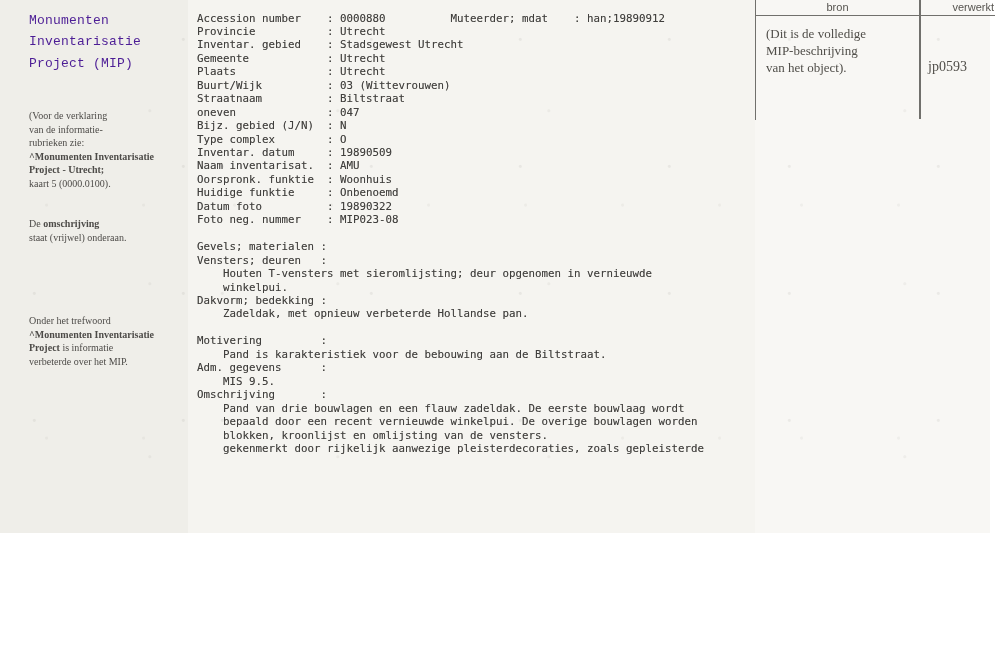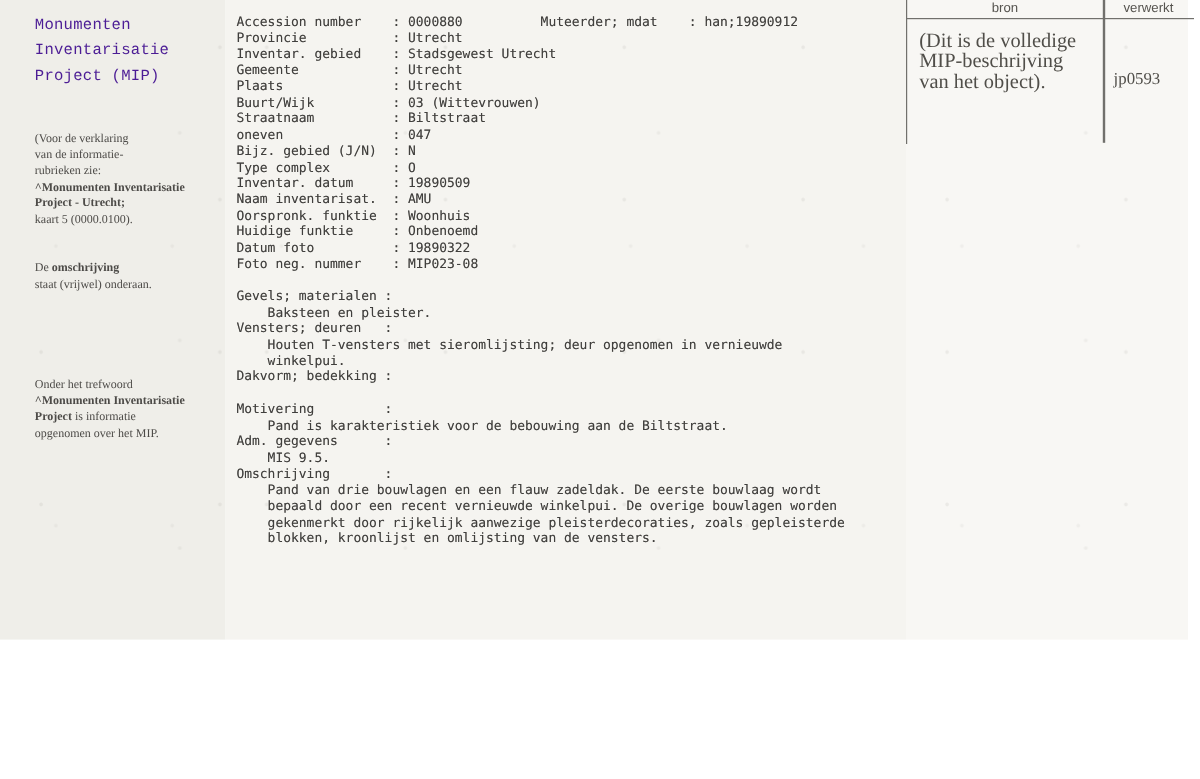--- a/index.html
+++ b/index.html
@@ -56,24 +56,24 @@
   .tline { background: #71706c; }
   .vline1 { left: 754.5px; top: 0; width: 1.5px; height: 120px; }
   .vline2 { left: 919px;   top: 0; width: 1.5px; height: 119px; }
   .hline  { left: 754.5px; top: 14.5px; width: 240px; height: 1.5px; }
   .th {
     top: 1px; text-align: center;
     font-family: "Liberation Sans", sans-serif;
     font-size: 11px; color: #56544f;
   }
   .th-bron { left: 756px; width: 163px; }
-  .th-verwerkt { left: 920px; width: 74px; }
+  .th-verwerkt { left: 920px; width: 74px; text-align: right; }
   .cell-bron {
     left: 766px; top: 25px; width: 150px;
-    font-size: 17px; line-height: 17px; color: #504e49;
+    font-size: 13px; line-height: 17px; color: #504e49;
   }
   .cell-verwerkt {
     left: 928px; top: 59px;
     font-size: 14px; color: #504e49;
   }
 </style>
 </head>
 <body>
 
 <div>
@@ -104,21 +104,21 @@
       </div>
       <div>staat (vrijwel) onderaan.</div>
     </div>
 
     <div class="abs note note-trefwoord">
       <div>Onder het trefwoord</div>
       <div class="b">^Monumenten Inventarisatie</div>
       <div>
         <span class="b">Project</span><span> is informatie</span>
       </div>
-      <div>opgenomen over het MIP.</div>
+      <div>verbeterde over het MIP.</div>
     </div>
   </aside>
 
   <main class="abs record">
       <div class="mline">Accession number    : 0000880          Muteerder; mdat    : han;19890912</div>
       <div class="mline">Provincie           : Utrecht</div>
       <div class="mline">Inventar. gebied    : Stadsgewest Utrecht</div>
       <div class="mline">Gemeente            : Utrecht</div>
       <div class="mline">Plaats              : Utrecht</div>
       <div class="mline">Buurt/Wijk          : 03 (Wittevrouwen)</div>
@@ -127,35 +127,35 @@
       <div class="mline">Bijz. gebied (J/N)  : N</div>
       <div class="mline">Type complex        : O</div>
       <div class="mline">Inventar. datum     : 19890509</div>
       <div class="mline">Naam inventarisat.  : AMU</div>
       <div class="mline">Oorspronk. funktie  : Woonhuis</div>
       <div class="mline">Huidige funktie     : Onbenoemd</div>
       <div class="mline">Datum foto          : 19890322</div>
       <div class="mline">Foto neg. nummer    : MIP023-08</div>
       <div class="mline"></div>
       <div class="mline">Gevels; materialen :</div>
-      <div class="mline">    Baksteen en pleister.</div>
       <div class="mline">Vensters; deuren   :</div>
       <div class="mline">    Houten T-vensters met sieromlijsting; deur opgenomen in vernieuwde</div>
       <div class="mline">    winkelpui.</div>
       <div class="mline">Dakvorm; bedekking :</div>
+      <div class="mline">    Zadeldak, met opnieuw verbeterde Hollandse pan.</div>
       <div class="mline"></div>
       <div class="mline">Motivering         :</div>
       <div class="mline">    Pand is karakteristiek voor de bebouwing aan de Biltstraat.</div>
       <div class="mline">Adm. gegevens      :</div>
       <div class="mline">    MIS 9.5.</div>
       <div class="mline">Omschrijving       :</div>
       <div class="mline">    Pand van drie bouwlagen en een flauw zadeldak. De eerste bouwlaag wordt</div>
       <div class="mline">    bepaald door een recent vernieuwde winkelpui. De overige bouwlagen worden</div>
+      <div class="mline">    blokken, kroonlijst en omlijsting van de vensters.</div>
       <div class="mline">    gekenmerkt door rijkelijk aanwezige pleisterdecoraties, zoals gepleisterde</div>
-      <div class="mline">    blokken, kroonlijst en omlijsting van de vensters.</div>
     </main>
 
   <section>
     <div class="abs tline vline1"></div>
     <div class="abs tline vline2"></div>
     <div class="abs tline hline"></div>
     <div class="abs th th-bron">bron</div>
     <div class="abs th th-verwerkt">verwerkt</div>
     <div class="abs cell-bron">
         <div class="bron-line">(Dit is de volledige</div>

